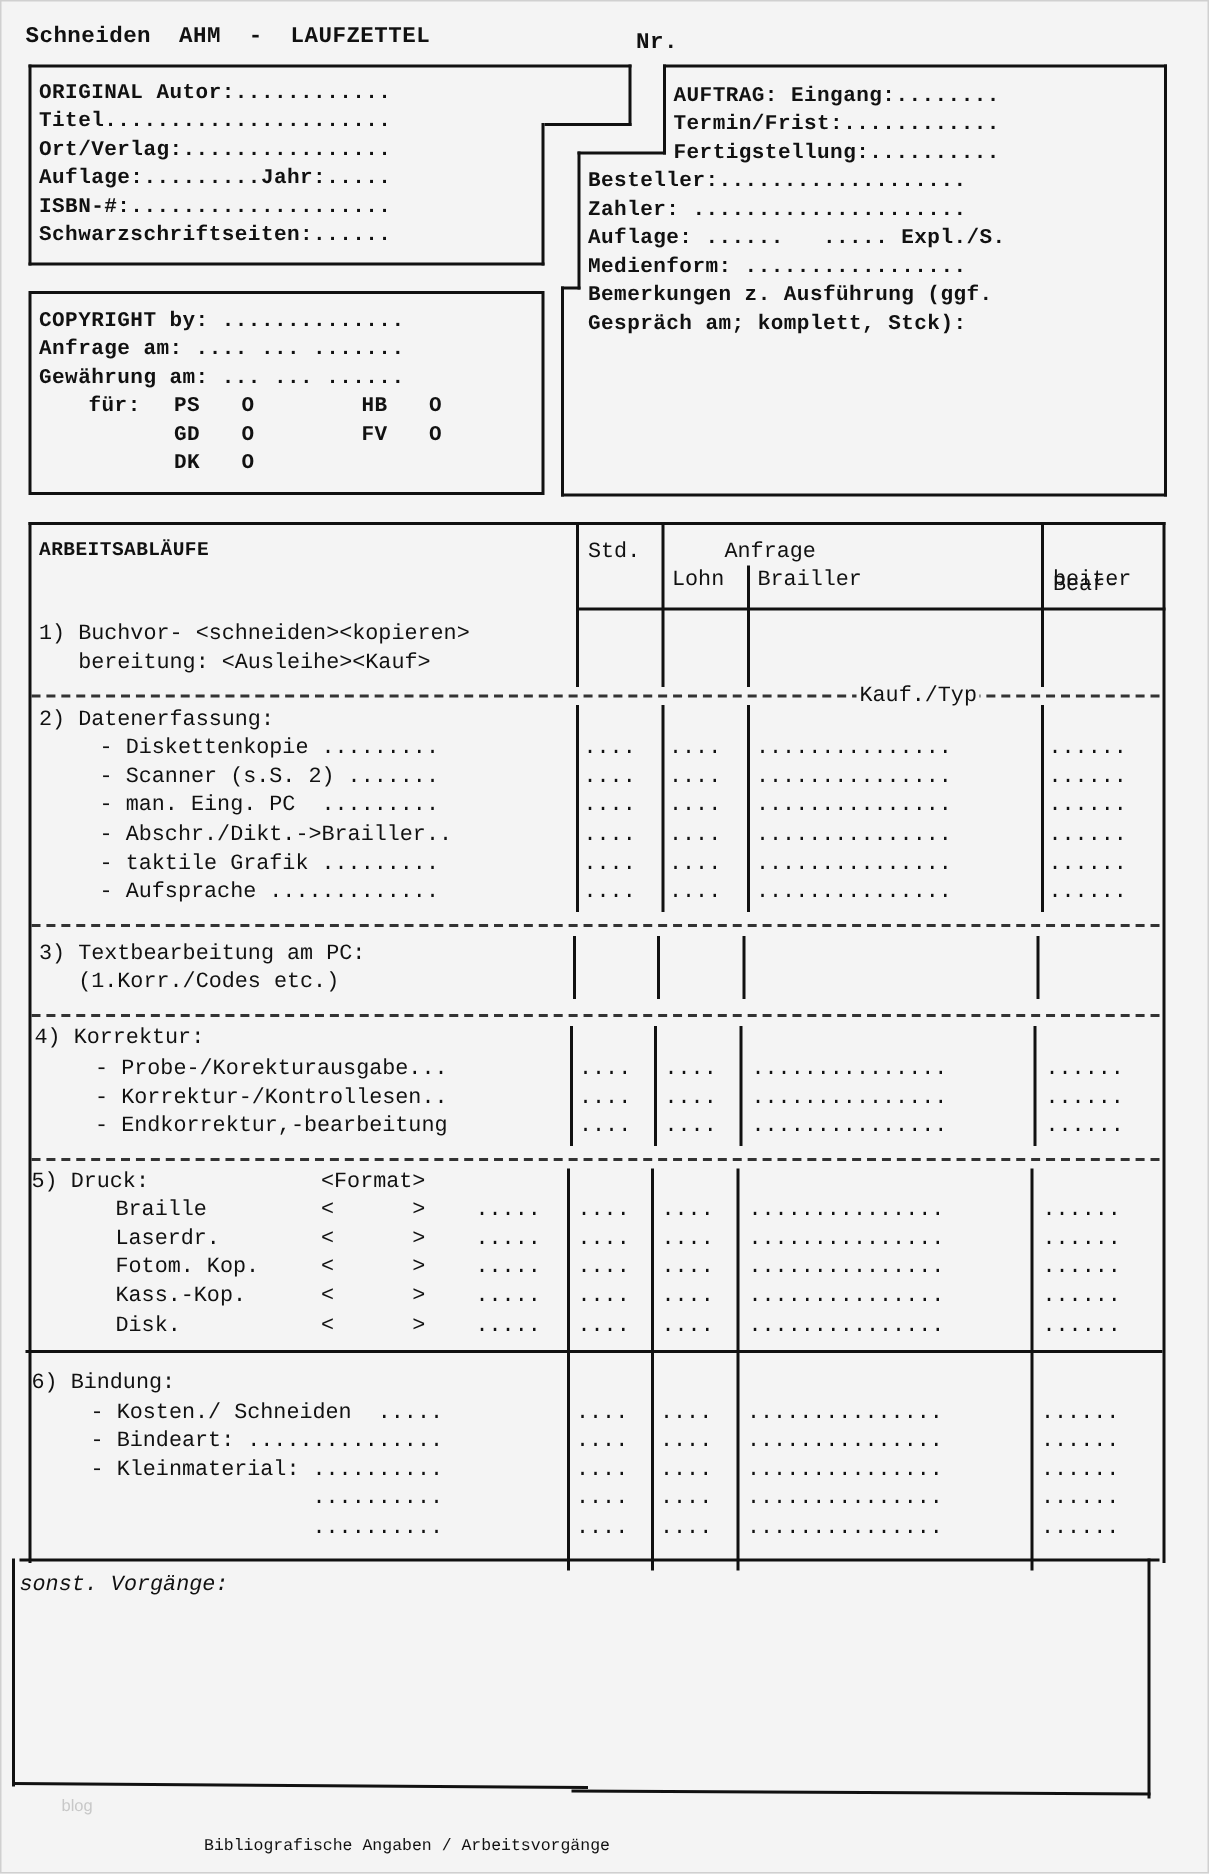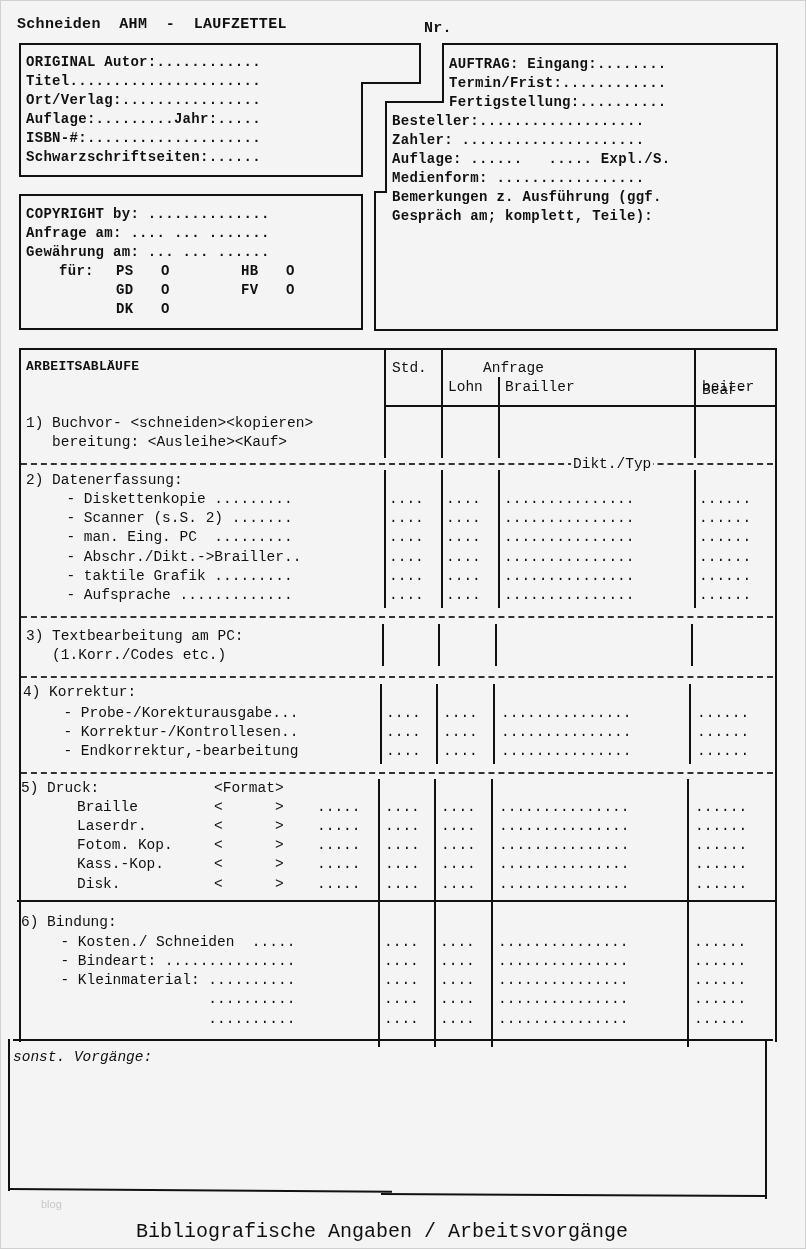--- a/index.html
+++ b/index.html
@@ -48,21 +48,21 @@
   <div class="hl" style="left:373px;top:328px;width:404px;"></div>
 </div>
 <div class="tb" style="left:448px;top:54px;">AUFTRAG: Eingang:........</div>
 <div class="tb" style="left:448px;top:73px;">Termin/Frist:............</div>
 <div class="tb" style="left:448px;top:92px;">Fertigstellung:..........</div>
 <div class="tb" style="left:391px;top:111px;">Besteller:...................</div>
 <div class="tb" style="left:391px;top:130px;">Zahler: .....................</div>
 <div class="tb" style="left:391px;top:149px;">Auflage: ......   ..... Expl./S.</div>
 <div class="tb" style="left:391px;top:168px;">Medienform: .................</div>
 <div class="tb" style="left:391px;top:187px;">Bemerkungen z. Ausführung (ggf.</div>
-<div class="tb" style="left:391px;top:206px;">Gespräch am; komplett, Teile):</div>
+<div class="tb" style="left:391px;top:206px;">Gespräch am; komplett, Stck):</div>
 
 <div class="box" style="left:18px;top:193px;width:344px;height:136px;"></div>
 <div class="tb" style="left:25px;top:204px;">COPYRIGHT by: ..............</div>
 <div class="tb" style="left:25px;top:223px;">Anfrage am: .... ... .......</div>
 <div class="tb" style="left:25px;top:242px;">Gewährung am: ... ... ......</div>
 <div class="tb" style="left:58px;top:261px;">für:</div>
 <div class="tb" style="left:115px;top:261px;">PS</div>
 <div class="tb" style="left:160px;top:261px;">O</div>
 <div class="tb" style="left:115px;top:280px;">GD</div>
 <div class="tb" style="left:160px;top:280px;">O</div>
@@ -108,21 +108,21 @@
 
   <div class="dash" style="left:20px;top:462px;width:752px;"></div>
   <div class="dash" style="left:20px;top:615px;width:752px;"></div>
   <div class="dash" style="left:20px;top:675px;width:752px;"></div>
   <div class="dash" style="left:20px;top:771px;width:752px;"></div>
 
   <div class="hl" style="left:16px;top:899px;width:758px;"></div>
   <div class="hl" style="left:12px;top:1038px;width:760px;"></div>
 </div>
 
-<div class="t" style="left:570px;top:454px;background:#f4f4f4;padding:0 2px;font-family:'Liberation Mono',monospace;">Dikt./Typ</div>
+<div class="t" style="left:570px;top:454px;background:#f4f4f4;padding:0 2px;font-family:'Liberation Mono',monospace;">Kauf./Typ</div>
 
 <div class="tb" style="left:25px;top:356px;font-size:13px;">ARBEITSABLÄUFE</div>
 <div class="t" style="left:391px;top:358px;">Std.</div>
 <div class="t" style="left:482px;top:358px;">Anfrage</div>
 <div class="t" style="left:447px;top:377px;">Lohn</div>
 <div class="t" style="left:504px;top:377px;">Brailler</div>
 <div class="t" style="left:701px;top:358px;margin-top:22px;">Bear-</div>
 <div class="t" style="left:701px;top:377px;">beiter</div>
 
 <div class="t" style="left:25px;top:413px;">1) Buchvor- &lt;schneiden&gt;&lt;kopieren&gt;</div>
@@ -265,13 +265,13 @@
 <div>
   <div class="vl" style="left:7px;top:1038px;height:152px;"></div>
   <div class="vl" style="left:764px;top:1038px;height:160px;"></div>
   <div class="hl" style="left:7px;top:1187px;width:384px;transform:rotate(0.4deg);transform-origin:left;"></div>
   <div class="hl" style="left:380px;top:1192px;width:386px;transform:rotate(0.3deg);transform-origin:left;"></div>
 </div>
 <div class="t" style="left:12px;top:1047px;font-style:italic;">sonst. Vorgänge:</div>
 
 <div class="watermark" style="left:40px;top:1197px;">blog</div>
 
-<div class="t" style="left:135px;top:1221px;font-size:20px;">Bibliografische Angaben / Arbeitsvorgänge</div>
+<div class="t" style="left:135px;top:1221px;font-size:11px;">Bibliografische Angaben / Arbeitsvorgänge</div>
 
 </body></html>

